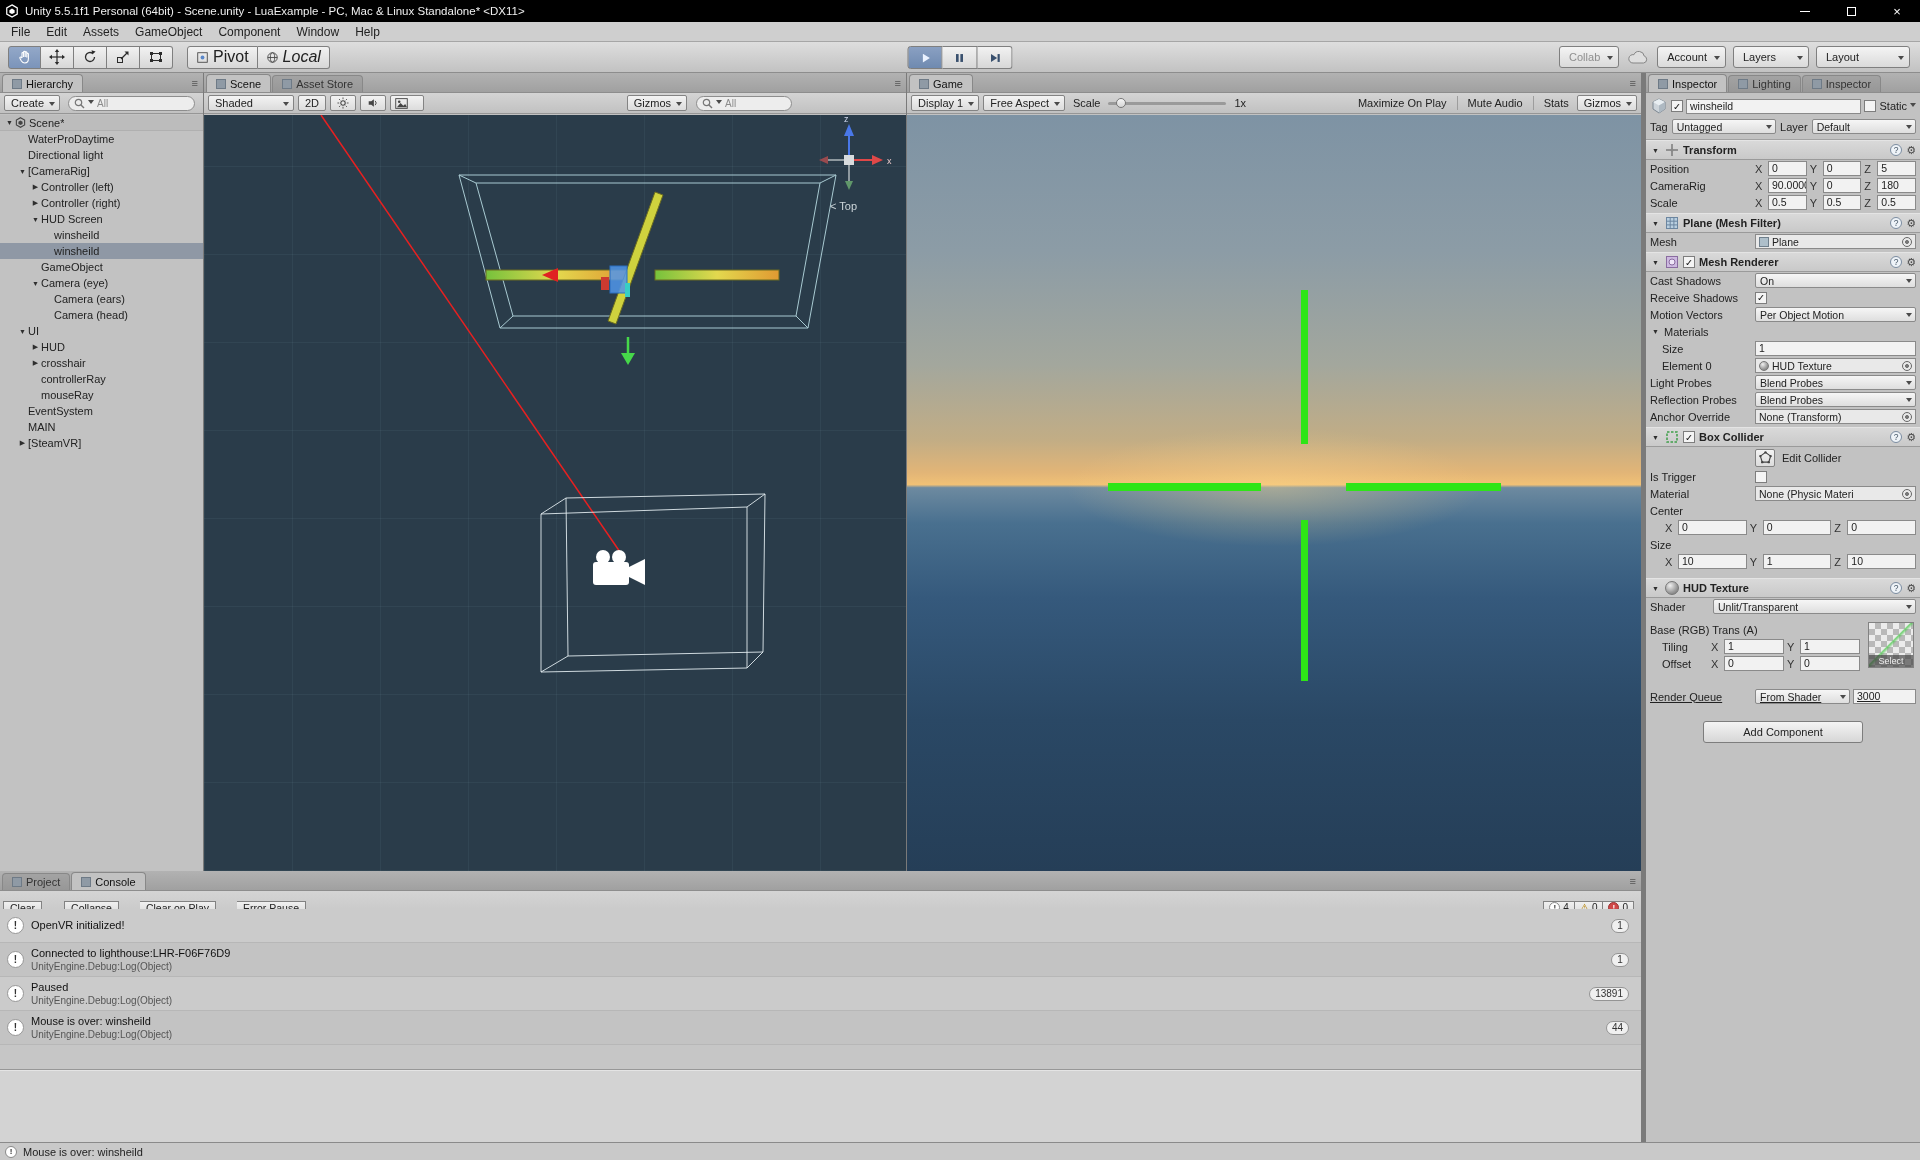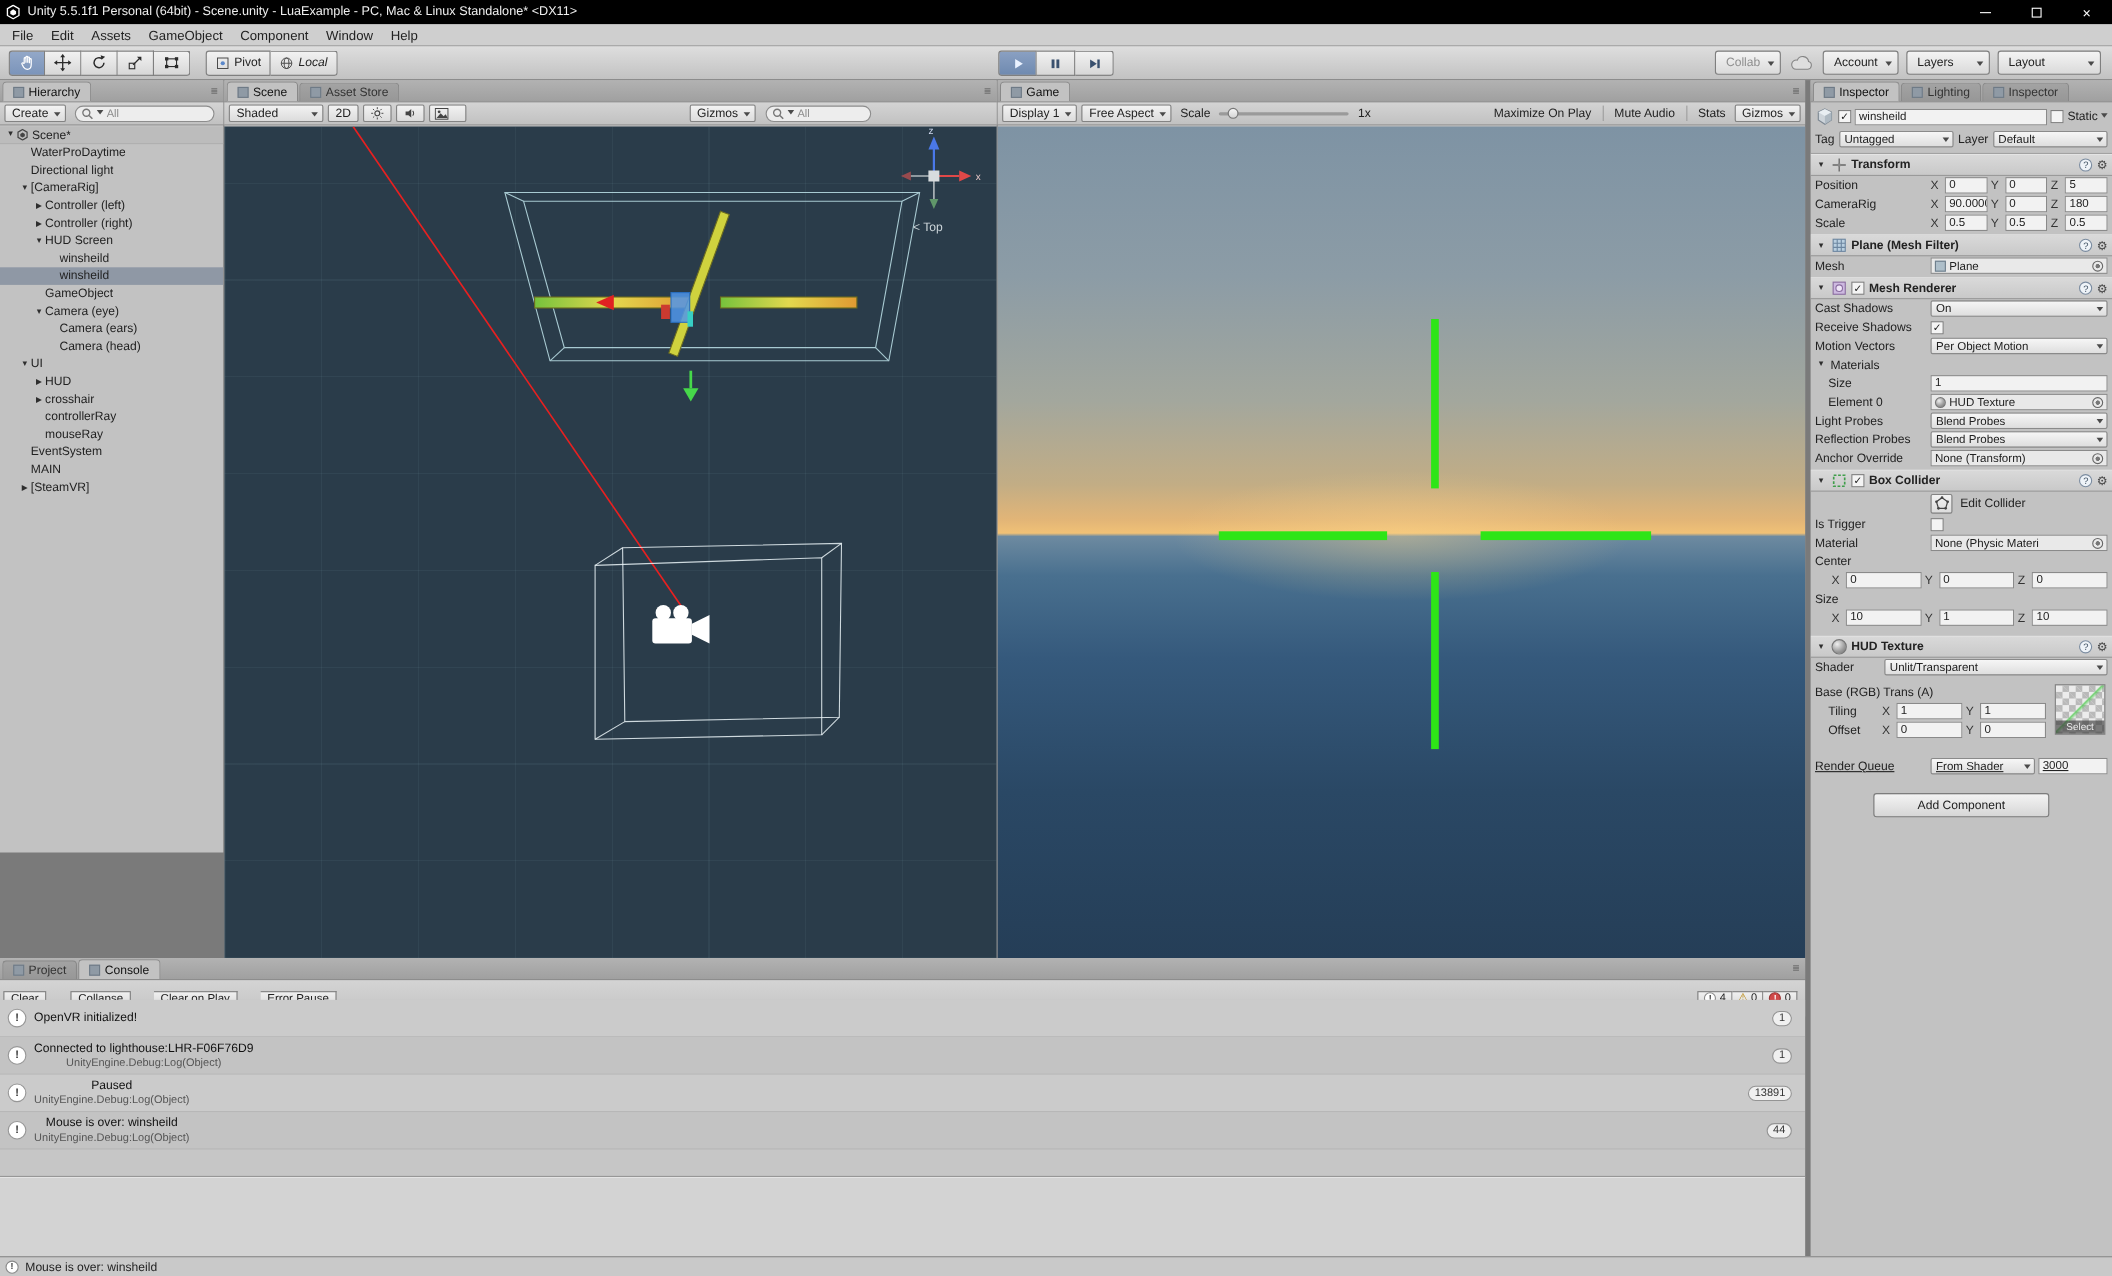--- a/index.html
+++ b/index.html
@@ -26,21 +26,21 @@
     background:linear-gradient(#dedede,#c2c2c2);border-bottom:1px solid #8d8d8d;
     display:flex;align-items:center;}
   .tool-group{display:flex;margin-left:8px;}
   .tool-btn{width:33px;height:23px;background:linear-gradient(#f2f2f2,#d7d7d7);
     border:1px solid #7f7f7f;border-left:none;display:flex;align-items:center;justify-content:center;}
   .tool-btn:first-child{border-left:1px solid #7f7f7f;border-radius:3px 0 0 3px;}
   .tool-btn:last-child{border-radius:0 3px 3px 0;}
   .tool-btn.active{background:linear-gradient(#93a8c8,#7b94ba);}
   .toggle-group{display:flex;margin-left:14px;}
   .toggle-btn{height:23px;padding:0 8px;display:flex;gap:4px;align-items:center;
-    background:linear-gradient(#f2f2f2,#d7d7d7);border:1px solid #7f7f7f;border-left:none;font-size:11px;}
+    background:linear-gradient(#f2f2f2,#d7d7d7);border:1px solid #7f7f7f;border-left:none;font-size:16px;}
   .toggle-btn:first-child{border-left:1px solid #7f7f7f;border-radius:3px 0 0 3px;}
   .toggle-btn:last-child{border-radius:0 3px 3px 0;font-style:italic;}
   .play-group{position:absolute;left:50%;top:4px;transform:translateX(-50%);display:flex;}
   .play-btn{width:35px;height:23px;background:linear-gradient(#f2f2f2,#d7d7d7);
     border:1px solid #7f7f7f;border-left:none;display:flex;align-items:center;justify-content:center;}
   .play-btn:first-child{border-left:1px solid #7f7f7f;border-radius:3px 0 0 3px;}
   .play-btn:last-child{border-radius:0 3px 3px 0;}
   .play-btn.active{background:linear-gradient(#8aa0c2,#6f8ab0);}
   .toolbar-right{margin-left:auto;display:flex;align-items:center;gap:7px;margin-right:10px;}
   .dd-btn{height:22px;padding:0 18px 0 9px;position:relative;border:1px solid #7f7f7f;border-radius:3px;
@@ -63,21 +63,21 @@
     display:flex;align-items:center;padding:0 4px;gap:4px;font-size:11px;}
   .mini-dd{height:16px;padding:0 15px 0 6px;position:relative;border:1px solid #838383;border-radius:2px;
     background:linear-gradient(#f3f3f3,#dcdcdc);display:flex;align-items:center;white-space:nowrap;}
   .mini-dd .caret{position:absolute;right:4px;top:6px;}
   .mini-btn{height:16px;padding:0 6px;border:1px solid #838383;border-radius:2px;
     background:linear-gradient(#f3f3f3,#dcdcdc);display:flex;align-items:center;white-space:nowrap;}
   .flat-btn{height:16px;padding:0 6px;display:flex;align-items:center;white-space:nowrap;color:#222;}
   .vsep{width:1px;height:14px;background:#9d9d9d;margin:0 2px;}
 
   
-  .hierarchy{left:0;top:73px;width:203px;height:702px;}
+  .hierarchy{left:0;top:73px;width:203px;height:798px;}
   .search{flex:1;height:15px;margin:0 4px;background:#ededed;border:1px solid #8d8d8d;border-radius:8px;
     display:flex;align-items:center;padding:0 5px;color:#8a8a8a;gap:3px;font-size:10px;}
   .h-tree{position:absolute;top:42px;left:0;right:0;bottom:0;overflow:hidden;}
   .h-row{height:16px;display:flex;align-items:center;padding-left:calc(4px + var(--d)*13px);}
   .h-row.scene-head{background:#bcbcbc;border-bottom:1px solid #b0b0b0;}
   .h-row.selected{background:#8f98a5;}
   .fold{width:11px;flex:0 0 11px;font-size:7px;color:#2e2e2e;text-align:center;}
   .h-label{white-space:nowrap;overflow:hidden;}
 
   
@@ -142,21 +142,21 @@
     background-size:100% 100%,12px 12px,12px 12px;background-position:0 0,0 0,6px 6px;}
   .thumb-select{position:absolute;bottom:0;left:0;right:0;height:12px;background:rgba(60,60,60,.65);
     color:#eee;font-size:9px;display:flex;align-items:center;justify-content:center;}
   .mat-block{position:relative;}
   .add-comp{margin:16px auto 0;width:160px;height:22px;background:linear-gradient(#f4f4f4,#d6d6d6);
     border:1px solid #7d7d7d;border-radius:3px;font-size:11px;display:flex;align-items:center;justify-content:center;}
   .ecbtn{width:20px;height:18px;border:1px solid #838383;border-radius:2px;
     background:linear-gradient(#f3f3f3,#dcdcdc);display:flex;align-items:center;justify-content:center;}
 
   
-  .console{left:0;top:871px;width:1641px;height:271px;text-align:center;}
+  .console{left:0;top:871px;width:1641px;height:271px;}
   .c-toolbar{height:34px;background:linear-gradient(#d4d4d4,#c3c3c3);border-bottom:1px solid #969696;
     display:flex;align-items:center;padding:0 3px;gap:2px;font-size:10.5px;}
   .c-btn{height:14px;padding:0 6px;border:1px solid #828282;background:linear-gradient(#f0f0f0,#d9d9d9);
     display:flex;align-items:center;white-space:nowrap;}
   .c-group{display:flex;}
   .c-group .c-btn{border-left:none;}
   .c-group .c-btn:first-child{border-left:1px solid #828282;}
   .count-group{margin-left:auto;display:flex;margin-right:4px;}
   .count-btn{display:flex;align-items:center;gap:3px;padding:0 5px;height:14px;border:1px solid #828282;
     border-left:none;background:linear-gradient(#f0f0f0,#dadada);font-size:10px;}

